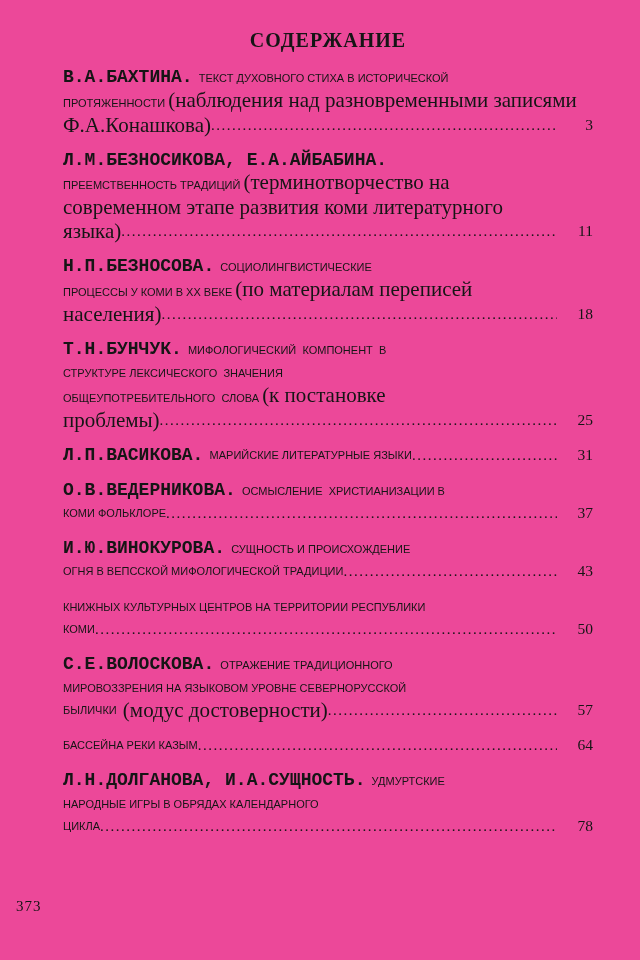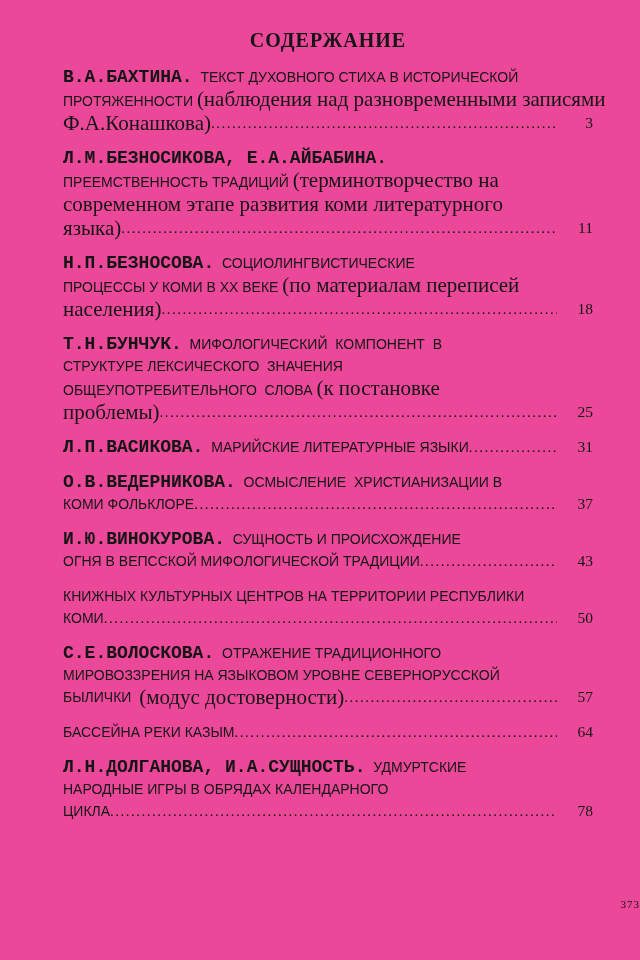--- a/index.html
+++ b/index.html
@@ -44,21 +44,21 @@
     display: flex;
     align-items: flex-start;
   }
   .seg-author {
     font-family: Liberation Mono, monospace;
     font-weight: bold;
     font-size: 18px;
   }
   .seg-sans {
     font-family: "Liberation Sans", sans-serif;
-    font-size: 14px;
+    font-size: 11px;
   }
   .seg-serif {
     font-family: Liberation Serif, serif;
     font-size: 21px;
   }
   .leader {
     flex: 1 1 auto;
     min-width: 0;
     overflow: hidden;
     font-family: "Liberation Serif", serif;
@@ -69,26 +69,26 @@
   .pagenum {
     flex: 0 0 auto;
     min-width: 30px;
     text-align: right;
     padding-left: 6px;
     font-family: "Liberation Serif", serif;
     font-size: 15.5px;
   }
   .footer {
     position: absolute;
-    left: 5px;
+    left: 16px;
     right: 0;
     top: 898px;
-    text-align: right;
+    text-align: left;
     font-family: "Liberation Serif", serif;
-    font-size: 11px;
+    font-size: 15px;
     letter-spacing: 1px;
   }
 </style>
 </head>
 <body>
 
 <div class="page">
   <h1 class="title">СОДЕРЖАНИЕ</h1>
   <div class="entries">
       <div class="entry">

